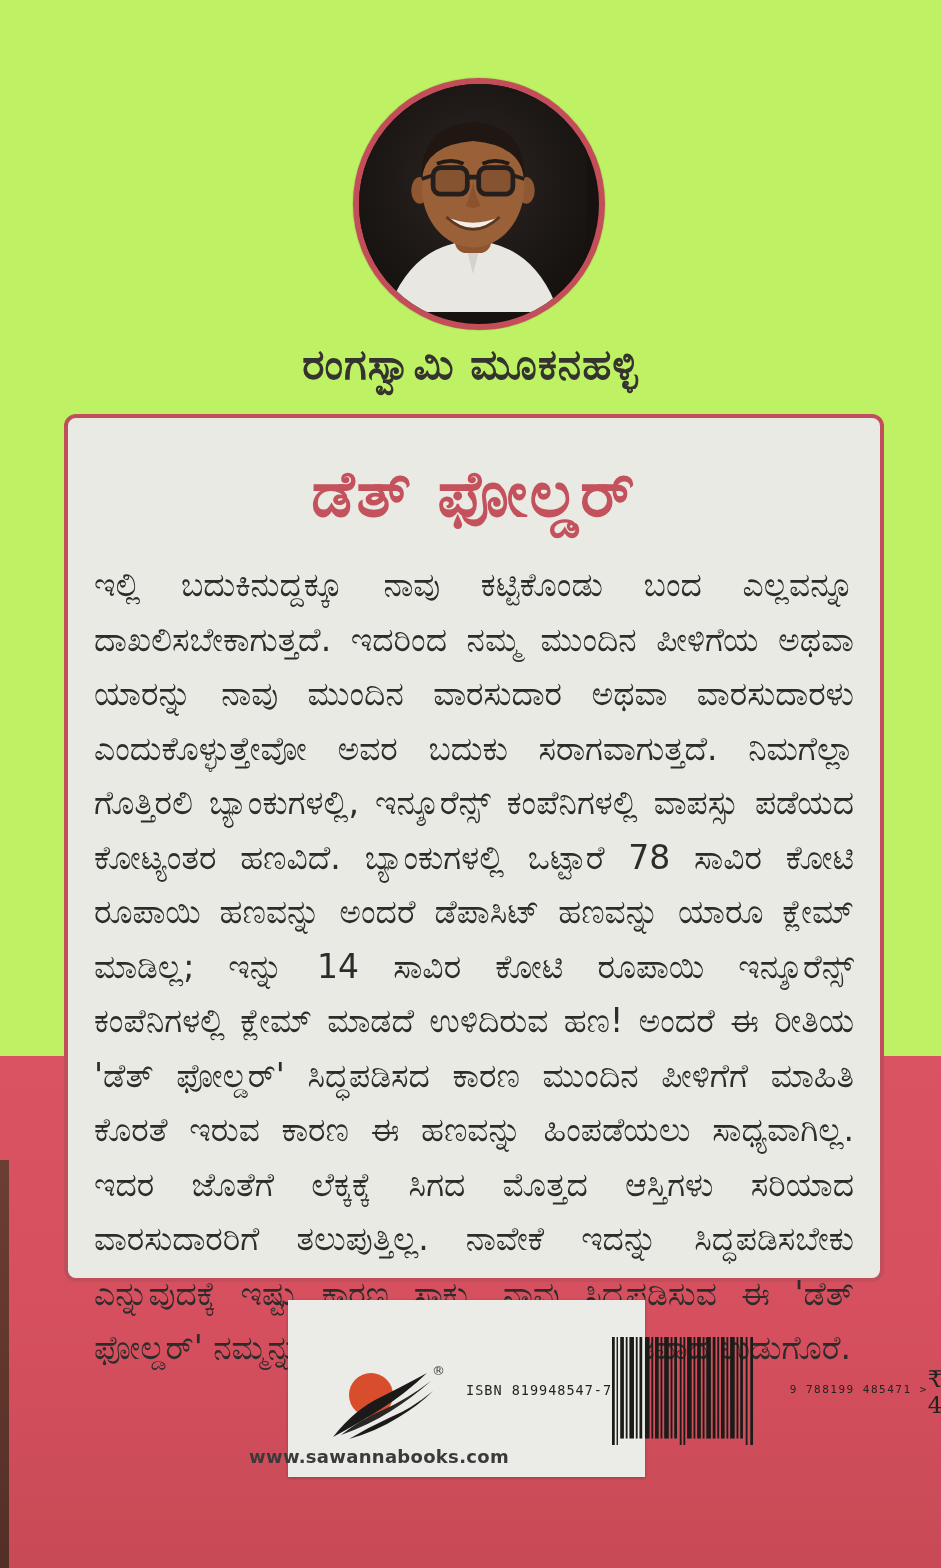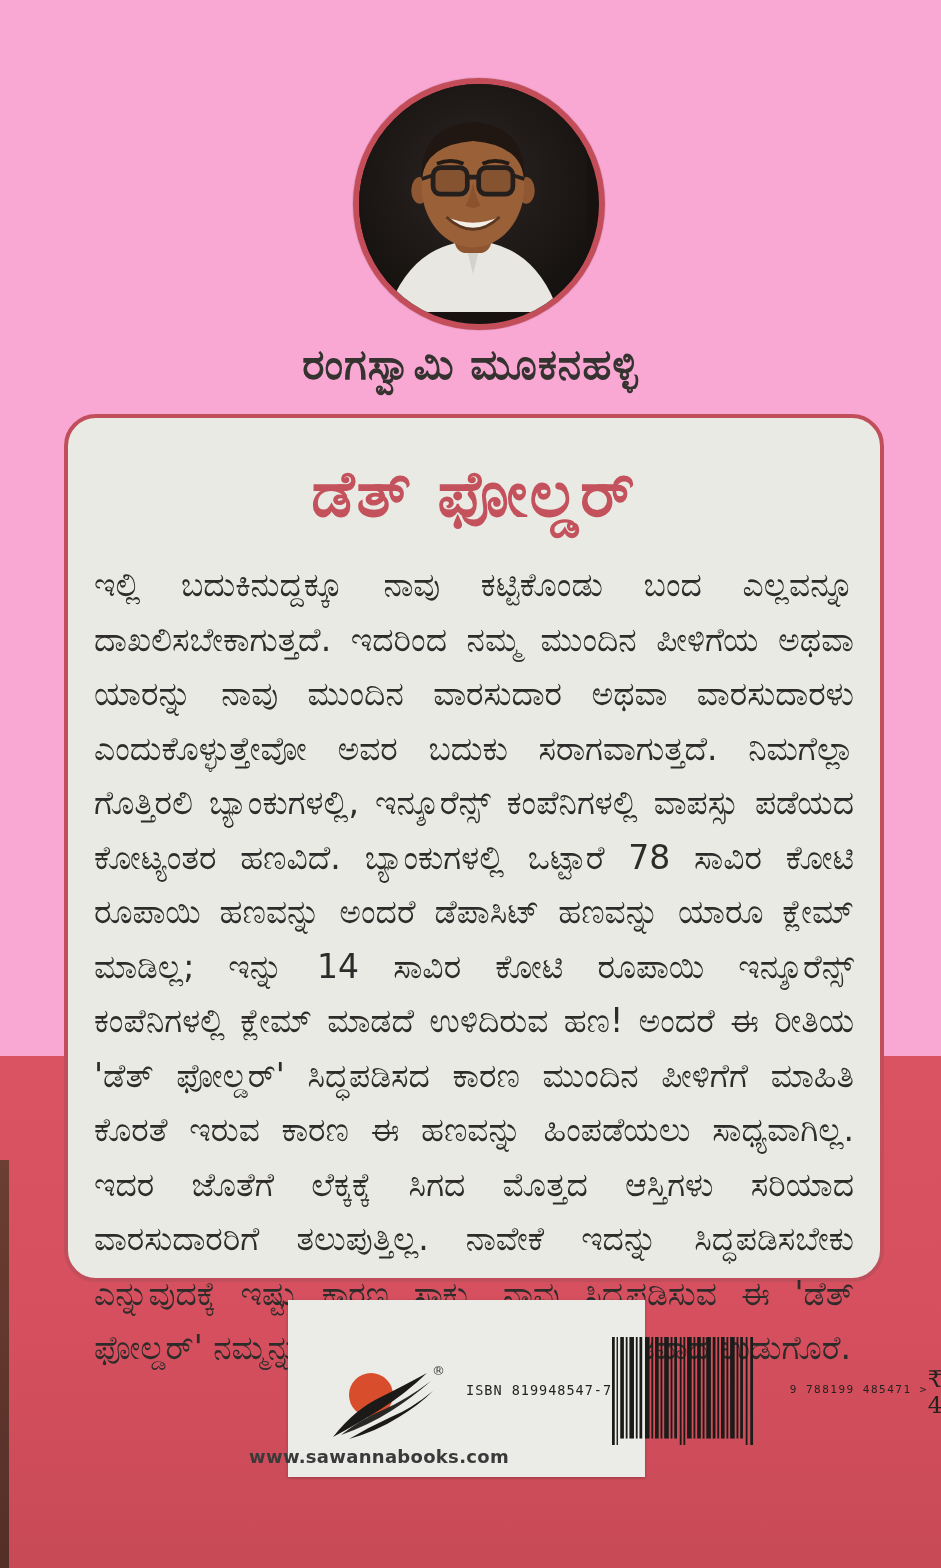--- a/index.html
+++ b/index.html
@@ -1,19 +1,19 @@
 <!DOCTYPE html>
 <html><head>
 <meta charset="utf-8">
 <style>
   html,body{margin:0;padding:0;background:#555;}
   .cover{
     position:relative;
     width:941px;height:1568px;
-    background:#f9a8d4;
+    background:#bef264;
     overflow:hidden;
     font-family:"DejaVu Sans","Liberation Sans",sans-serif;
   }
   
   .red-block{
     position:absolute;left:0;top:1056px;width:941px;height:512px;
     background:linear-gradient(180deg,#da5362 0%,#d54f5e 55%,#c84a56 100%);
   }
   .edge-shadow{
     position:absolute;left:0;top:1160px;width:9px;height:408px;
@@ -34,21 +34,21 @@
     text-align:center;
     font-size:42px;font-weight:bold;color:#35332f;
     letter-spacing:1px;
   }
   
   .text-box{
     position:absolute;left:64px;top:414px;width:820px;height:868px;
     box-sizing:border-box;
     background:#e9eae4;
     border:4px solid #c04f5b;
-    border-radius:32px;
+    border-radius:12px;
     padding:30px 26px 0 26px;
   }
   .book-title{
     text-align:center;
     font-size:64px;line-height:92px;
     font-weight:bold;color:#c4525c;
     letter-spacing:2px;
   }
   .blurb{
     margin-top:18px;

